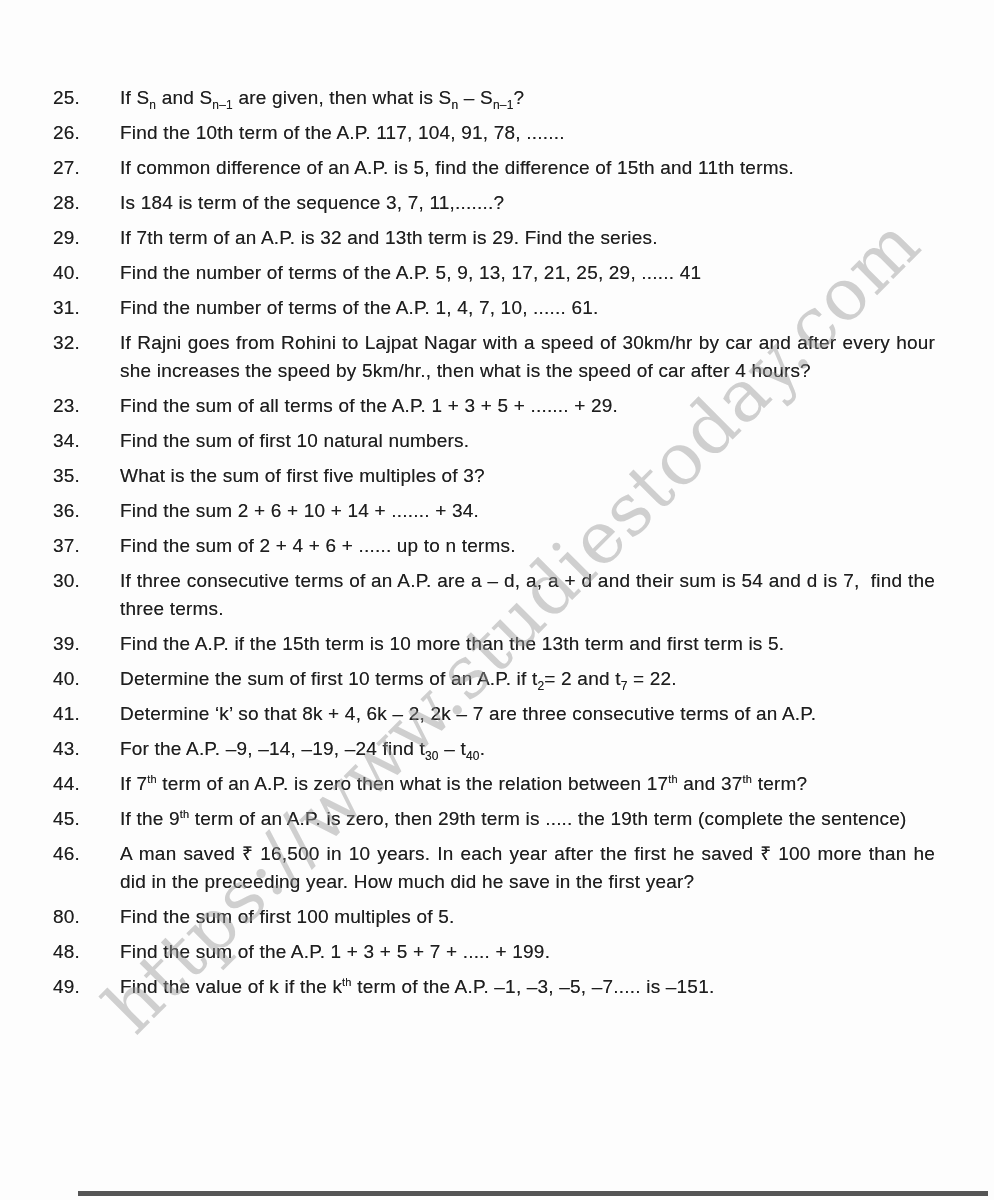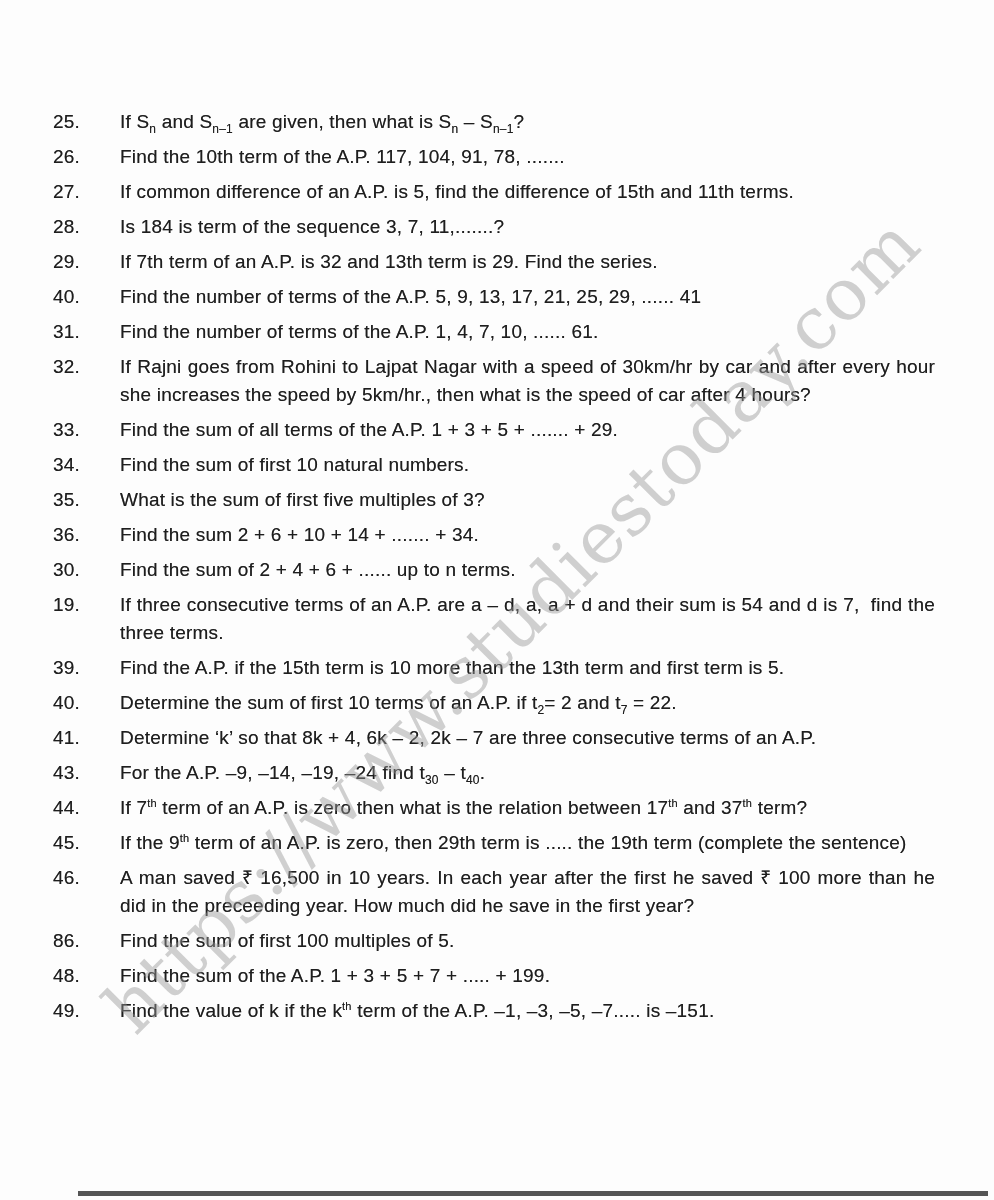--- a/index.html
+++ b/index.html
@@ -21,21 +21,20 @@
     letter-spacing:1px;
     color:rgba(150,150,150,0.45);
     white-space:nowrap;
     z-index:2;
     pointer-events:none;
   }
   .questions {
     position:relative;
     z-index:1;
     padding:84px 59px 0 53px;
-    margin-top:24px;
   }
   .q-row {
     display:flex;
     margin-bottom:7px;
     font-size:19px;
     line-height:28px;
     letter-spacing:0.2px;
     text-shadow:0 0 0.4px rgba(0,0,0,0.55);
   }
   .q-num {
@@ -88,41 +87,41 @@
       </div>
       <div class="q-row">
         <span class="q-num">31.</span>
         <div class="q-text">Find the number of terms of the A.P. 1, 4, 7, 10, ...... 61.</div>
       </div>
       <div class="q-row">
         <span class="q-num">32.</span>
         <div class="q-text">If Rajni goes from Rohini to Lajpat Nagar with a speed of 30km/hr by car and after every hour she increases the speed by 5km/hr., then what is the speed of car after 4 hours?</div>
       </div>
       <div class="q-row">
-        <span class="q-num">33.</span>
+        <span class="q-num">23.</span>
         <div class="q-text">Find the sum of all terms of the A.P. 1 + 3 + 5 + ....... + 29.</div>
       </div>
       <div class="q-row">
         <span class="q-num">34.</span>
         <div class="q-text">Find the sum of first 10 natural numbers.</div>
       </div>
       <div class="q-row">
         <span class="q-num">35.</span>
         <div class="q-text">What is the sum of first five multiples of 3?</div>
       </div>
       <div class="q-row">
         <span class="q-num">36.</span>
         <div class="q-text">Find the sum 2 + 6 + 10 + 14 + ....... + 34.</div>
       </div>
       <div class="q-row">
-        <span class="q-num">30.</span>
+        <span class="q-num">37.</span>
         <div class="q-text">Find the sum of 2 + 4 + 6 + ...... up to n terms.</div>
       </div>
       <div class="q-row">
-        <span class="q-num">19.</span>
+        <span class="q-num">30.</span>
         <div class="q-text">If three consecutive terms of an A.P. are a – d, a, a + d and their sum is 54 and d is 7,&nbsp; find the three terms.</div>
       </div>
       <div class="q-row">
         <span class="q-num">39.</span>
         <div class="q-text">Find the A.P. if the 15th term is 10 more than the 13th term and first term is 5.</div>
       </div>
       <div class="q-row">
         <span class="q-num">40.</span>
         <div class="q-text">Determine the sum of first 10 terms of an A.P. if t<sub>2</sub>= 2 and t<sub>7</sub> = 22.</div>
       </div>
@@ -140,21 +139,21 @@
       </div>
       <div class="q-row">
         <span class="q-num">45.</span>
         <div class="q-text">If the 9<sup>th</sup> term of an A.P. is zero, then 29th term is ..... the 19th term (complete the sentence)</div>
       </div>
       <div class="q-row">
         <span class="q-num">46.</span>
         <div class="q-text">A man saved ₹ 16,500 in 10 years. In each year after the first he saved ₹ 100 more than he did in the preceeding year. How much did he save in the first year?</div>
       </div>
       <div class="q-row">
-        <span class="q-num">86.</span>
+        <span class="q-num">80.</span>
         <div class="q-text">Find the sum of first 100 multiples of 5.</div>
       </div>
       <div class="q-row">
         <span class="q-num">48.</span>
         <div class="q-text">Find the sum of the A.P. 1 + 3 + 5 + 7 + ..... + 199.</div>
       </div>
       <div class="q-row">
         <span class="q-num">49.</span>
         <div class="q-text">Find the value of k if the k<sup>th</sup> term of the A.P. –1, –3, –5, –7..... is –151.</div>
       </div>

